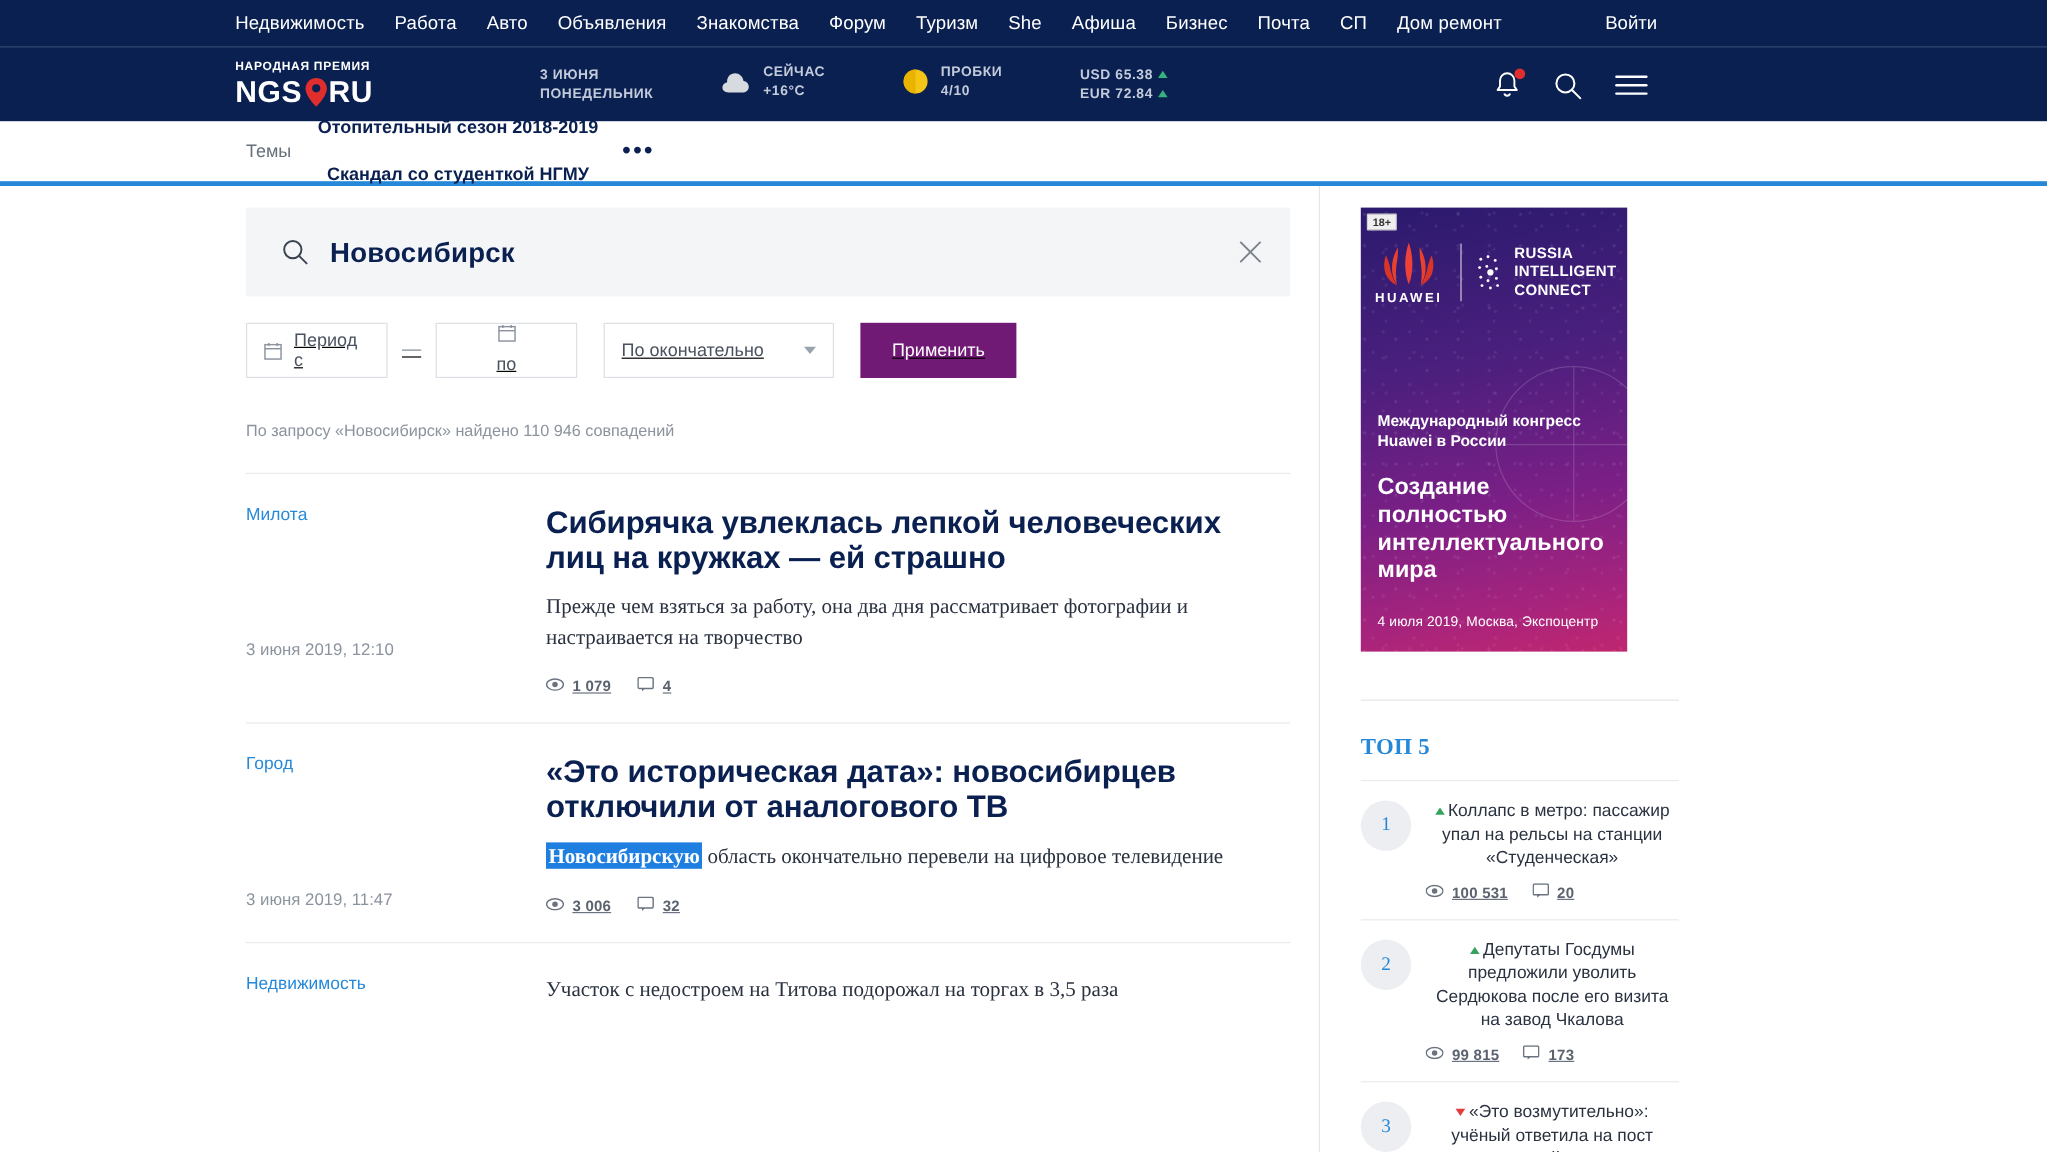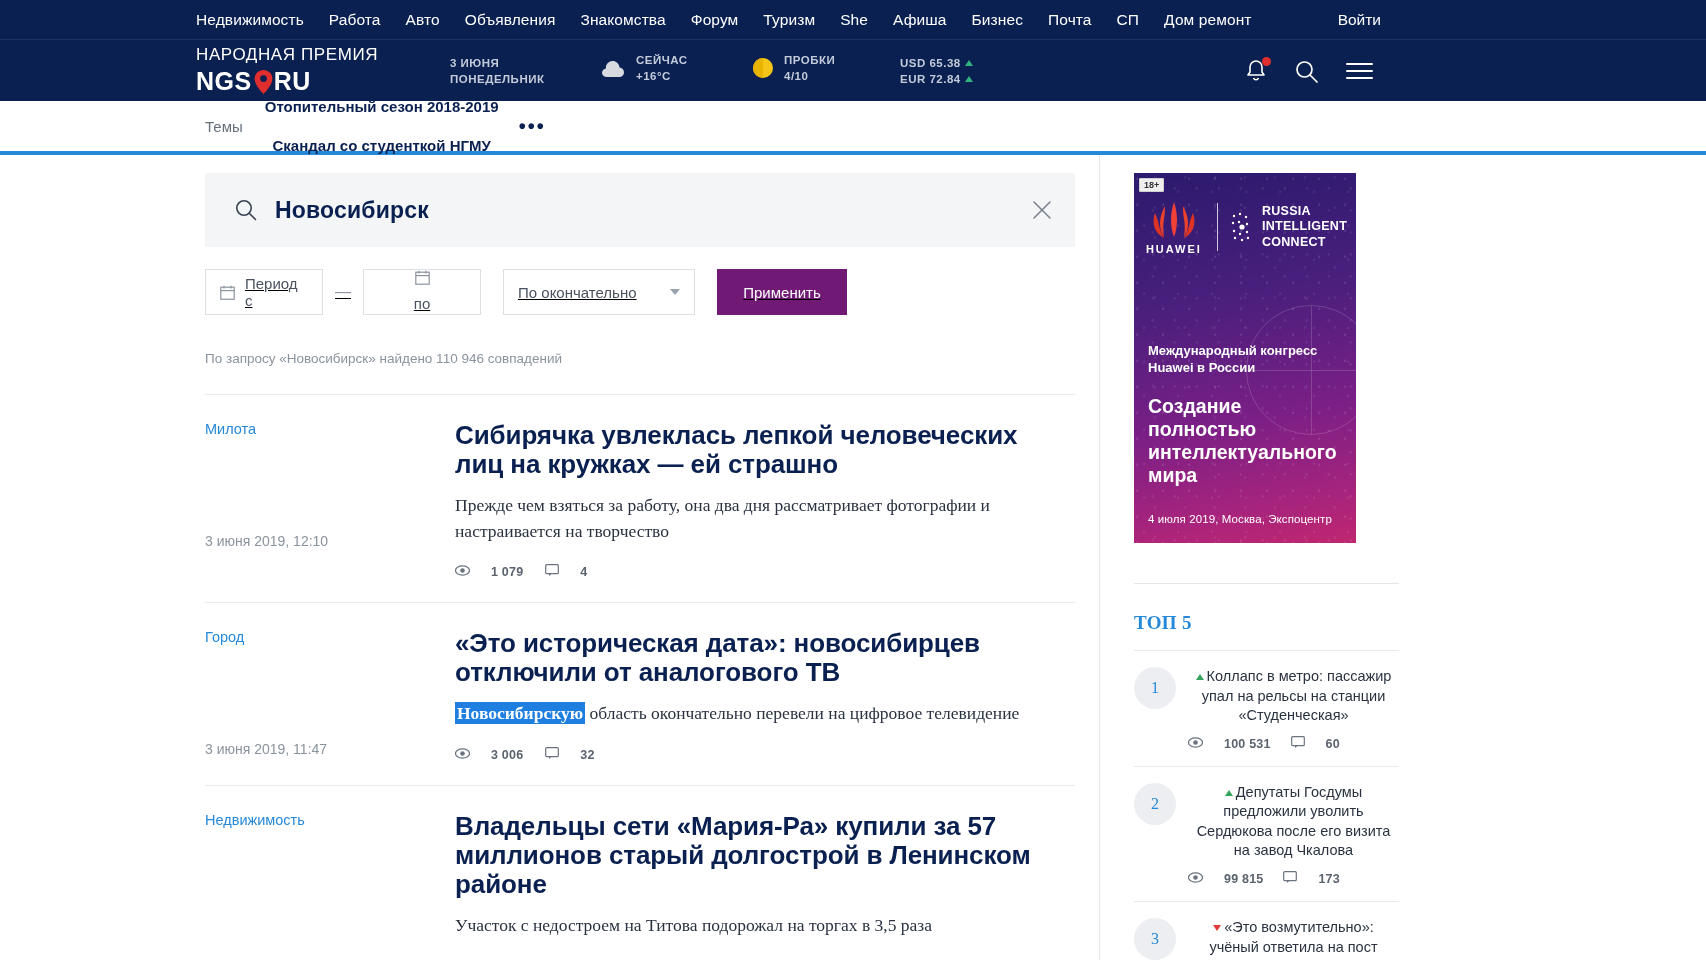--- a/index.html
+++ b/index.html
@@ -43,22 +43,22 @@
     background: #0a2050;
     height: 62px;
     position: relative;
     border-top: 1px solid #1d3460;
     display: flex;
     align-items: center;
     padding-left: 196px;
   }
   .logo-block { width: 240px; }
   .logo-top {
-    color:#ffffff; font-size: 17px; letter-spacing: 0.6px;
-    font-weight: normal; margin-bottom: 2px;
+    color:#ffffff; font-size: 10px; letter-spacing: 0.6px;
+    font-weight: bold; margin-bottom: 2px;
   }
   .logo-main {
     display:flex; align-items:center; gap:0px;
     font-size: 25px; font-weight: bold; color:#ffffff; letter-spacing:0.5px;
   }
   .pin {
     display:inline-block; width:19px; height:24px; position:relative; margin:0 1px 0 2px;
   }
   .pin svg { display:block; }
 
@@ -191,21 +191,21 @@
   .art-title {
     font-size: 26px; font-weight: bold; color:#0a2050;
     line-height: 1.12; margin: 0 0 14px 0; letter-spacing: -0.1px;
   }
   .art-lead {
     font-family: "Liberation Serif", serif;
     font-size: 17.5px; color:#2a3240; line-height: 1.45; margin-bottom: 20px;
   }
   .hl { background:#1f7fe0; color:#fff; font-weight:bold; padding: 1px 2px; }
   .art-stats { display:flex; align-items:center; gap: 22px; }
-  .stat { display:flex; align-items:center; gap: 21px; color:#6b7380; font-size: 12.5px; }
+  .stat { display:flex; align-items:center; gap: 7px; color:#6b7380; font-size: 12.5px; text-decoration: underline; }
   .stat .num { font-weight: bold; color:#5b636f; letter-spacing:0.2px;}
 
   
   .ad {
     width: 222px; height: 370px; position: relative; overflow:hidden;
     background: linear-gradient(170deg, #2b1a6e 0%, #4a1f7d 35%, #7b1f86 65%, #a8247c 88%, #c0266f 100%);
     margin-left: 0;
   }
   .ad-18 {
     position:absolute; top:5px; left:5px;
@@ -511,21 +511,20 @@
             </span>
           </div>
         </div>
       </div>
 
       <div class="article">
         <div class="art-left">
           <a class="art-rubric" href="#">Недвижимость</a>
         </div>
         <div class="art-body">
-          <h2 class="art-title">Владельцы сети «Мария-Ра» купили за 57 миллионов старый долгострой в Ленинском районе</h2>
           <div class="art-lead">
             <span>Участок с недостроем на Титова подорожал на торгах в 3,5 раза</span>
           </div>
         </div>
       </div>
 
     </div>
 
     <div class="side-col">
 
@@ -606,21 +605,21 @@
                   </span>
                   <span class="num">100 531</span>
                 </span>
                 <span class="stat">
                   <span>
                     <svg width="14" height="13" viewBox="0 0 14 13">
                       <rect x="0.7" y="0.7" width="12.6" height="9" rx="1" fill="none" stroke="#6b7380" stroke-width="1.2"></rect>
                       <path d="M4 9.7v2.4l2.6-2.4z" fill="#6b7380"></path>
                     </svg>
                   </span>
-                  <span class="num">60</span>
+                  <span class="num">20</span>
                 </span>
               </div>
             </div>
           </div>
 
           <div class="top5-item">
             <div class="rank">2</div>
             <div class="t5-body">
               <div class="t5-title">
                 <span class="tri-up"></span><span>Депутаты Госдумы предложили уволить Сердюкова после его визита на завод Чкалова</span>

